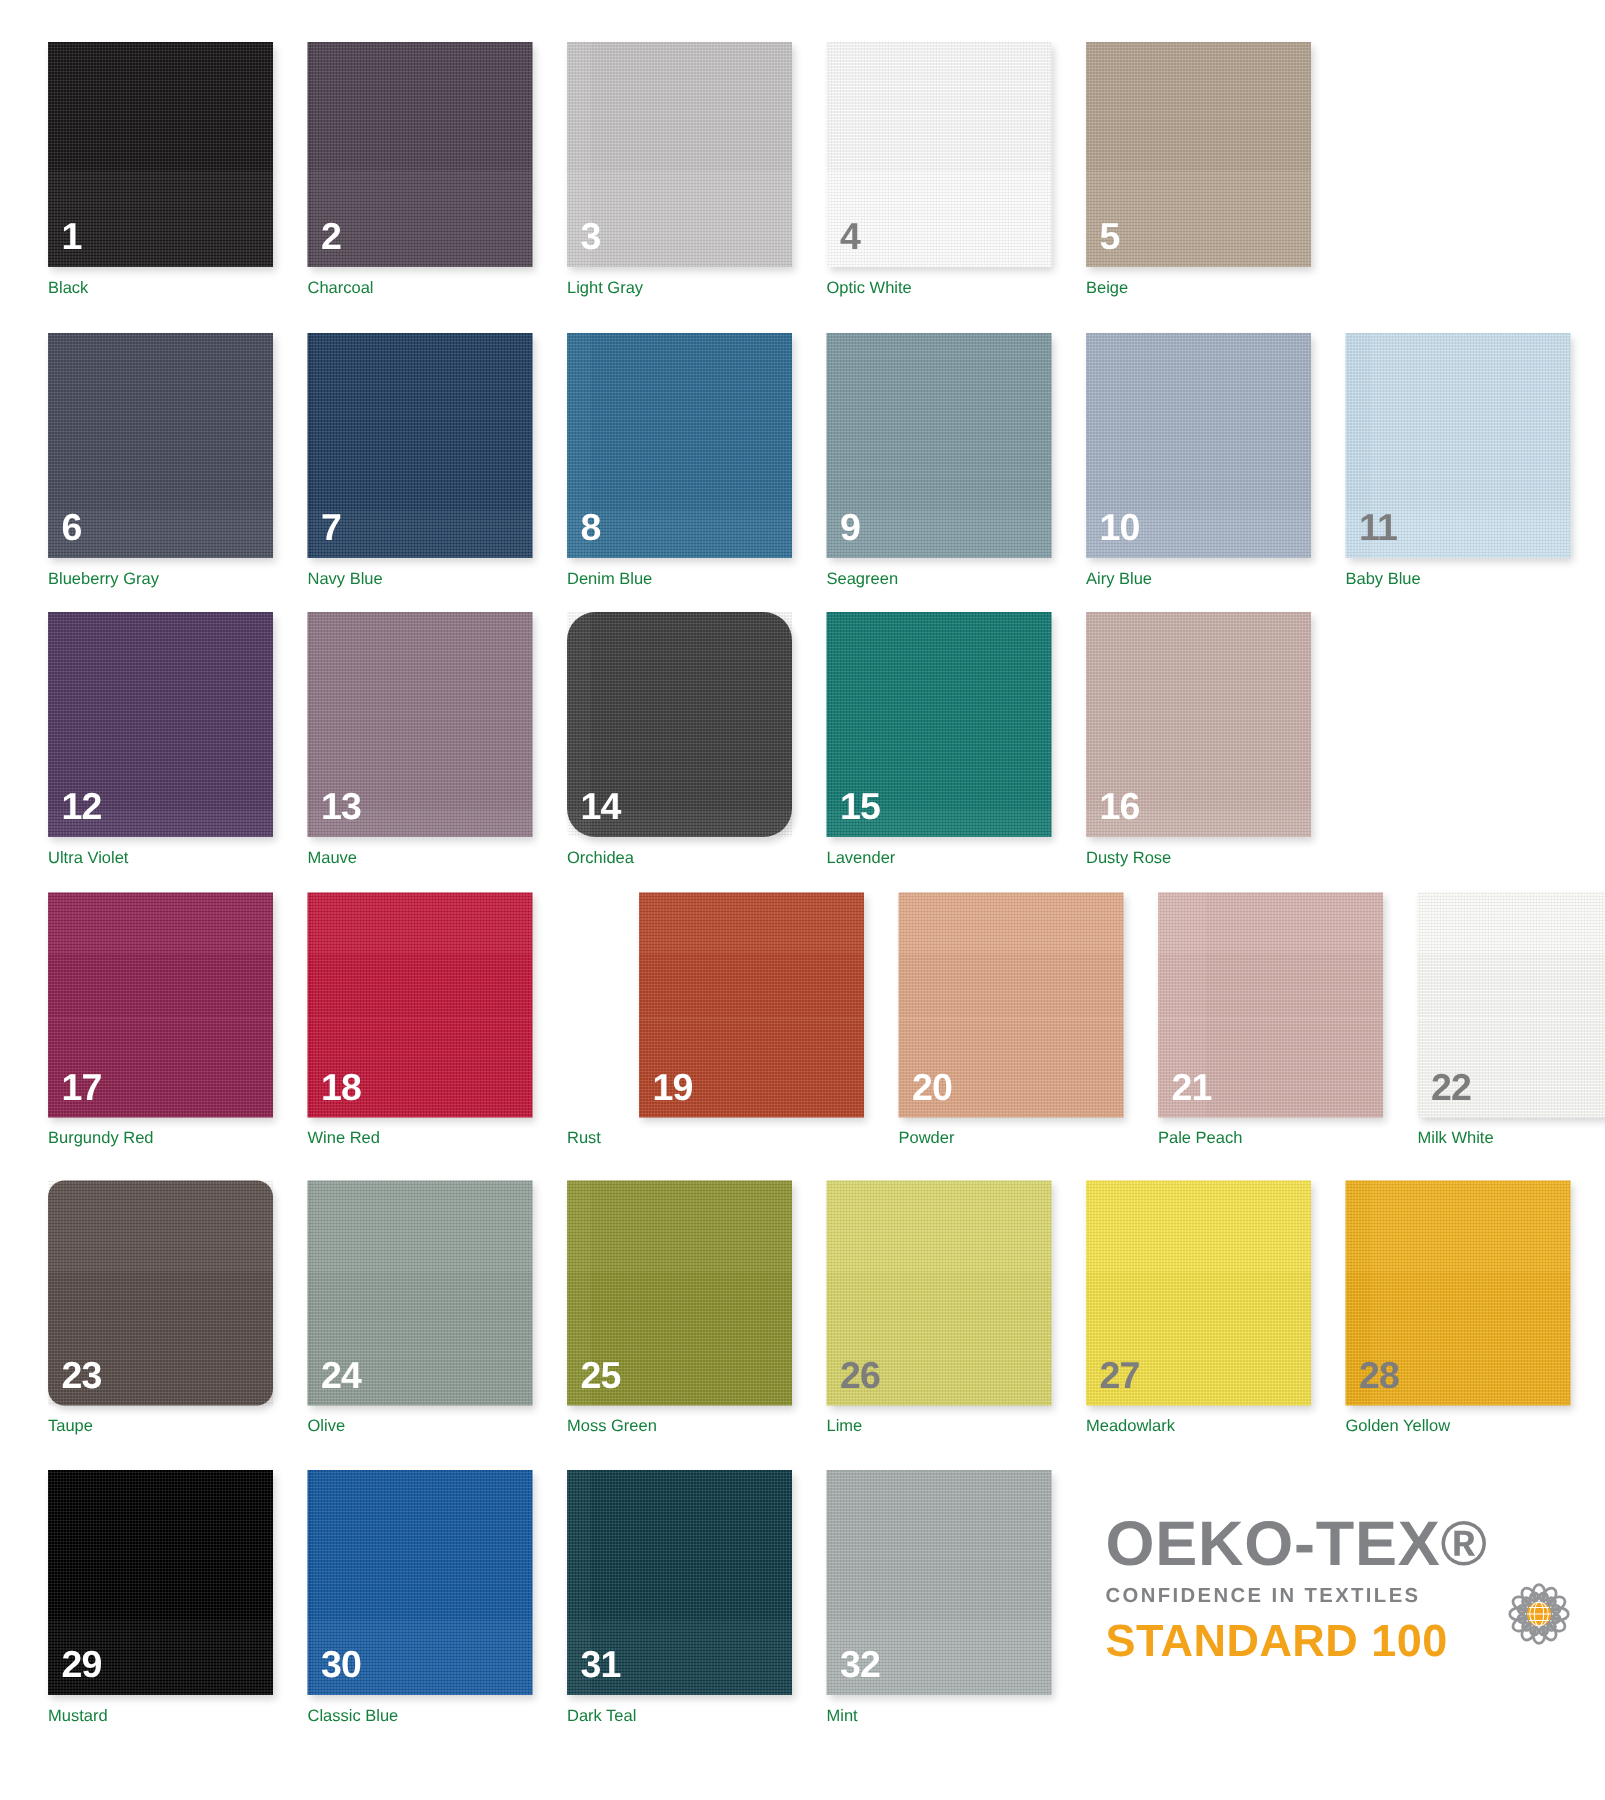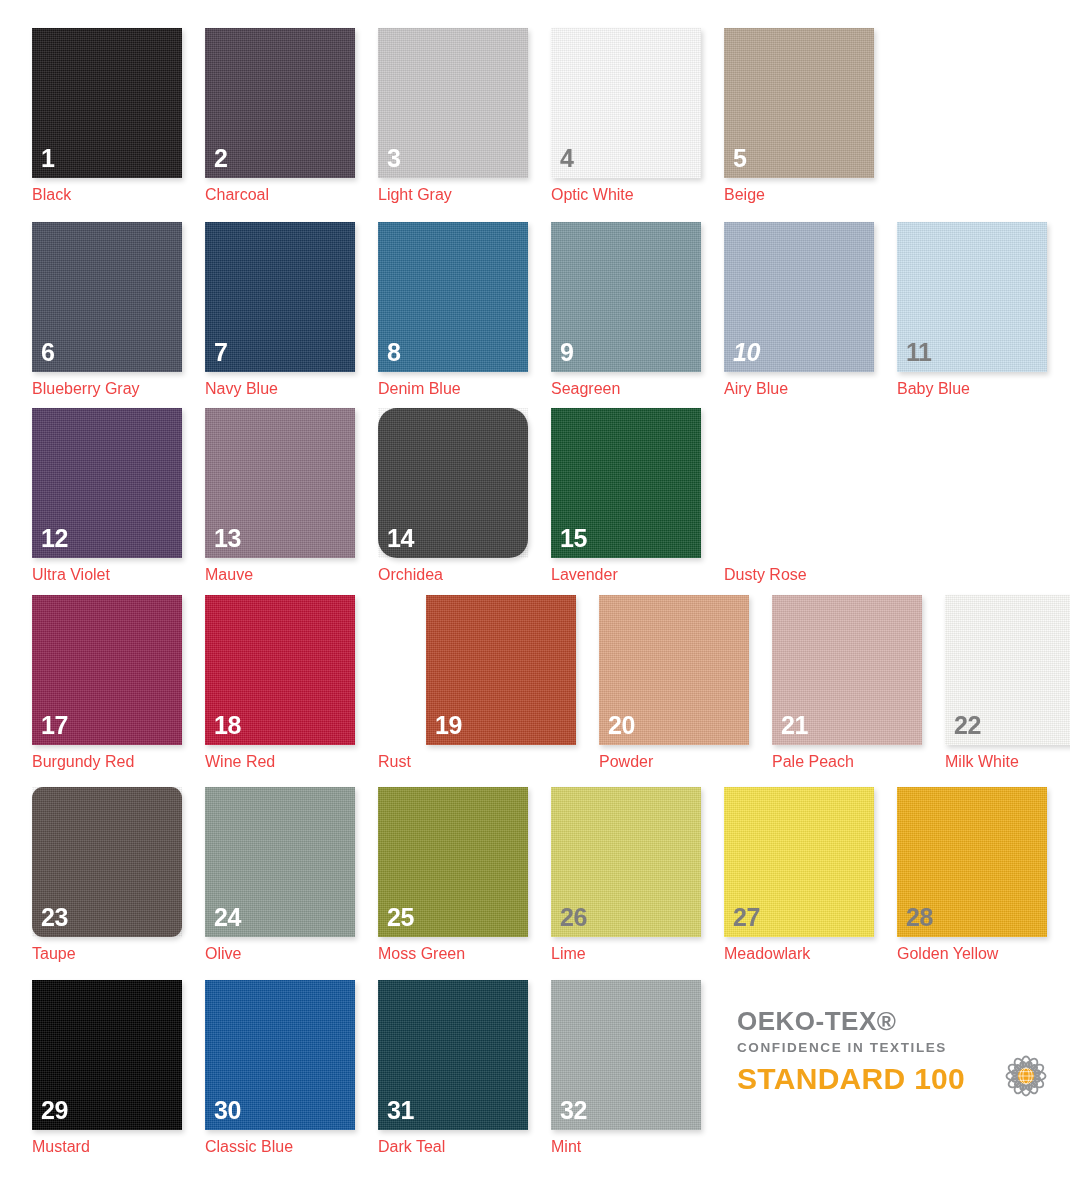--- a/index.html
+++ b/index.html
@@ -68,36 +68,36 @@
     font-family: "Liberation Sans", sans-serif;
   }
 
   .swatch-num.light { color: #ffffff; }
   .swatch-num.dark  { color: #7d7d7d; }
 
   .swatch-name {
     position: absolute;
     left: 0;
     top: 158px;
-    font-size: 16px;
-    color: #ef4444;
+    font-size: 11px;
+    color: #15803d;
     white-space: nowrap;
     font-family: "Liberation Sans", sans-serif;
   }
 
   
   #oeko-logo {
     position: absolute;
     left: 737px;
     top: 1008px;
     width: 320px;
     height: 110px;
   }
   .oeko-title {
-    font-size: 26px;
+    font-size: 42px;
     font-weight: bold;
     color: #808285;
     letter-spacing: 0.5px;
     line-height: 1;
     font-family: "Liberation Sans", sans-serif;
     white-space: nowrap;
   }
   .oeko-sub {
     font-size: 13.5px;
     font-weight: bold;
@@ -183,21 +183,21 @@
           </div>
           <div class="swatch-name">Denim Blue</div>
         </div>
         <div class="swatch-cell" style="flex-basis: 173px; width: 173px;">
           <div class="swatch-chip" style="background: rgb(125, 152, 160);">
             <span class="swatch-num light">9</span>
           </div>
           <div class="swatch-name">Seagreen</div>
         </div>
         <div class="swatch-cell" style="flex-basis: 173px; width: 173px;">
-          <div class="swatch-chip" style="background: rgb(168, 181, 199); font-style: italic;">
+          <div class="swatch-chip" style="background: rgb(168, 181, 199);">
             <span class="swatch-num light">10</span>
           </div>
           <div class="swatch-name">Airy Blue</div>
         </div>
         <div class="swatch-cell" style="flex-basis: 173px; width: 173px;">
           <div class="swatch-chip" style="background: rgb(202, 224, 238);">
             <span class="swatch-num dark">11</span>
           </div>
           <div class="swatch-name">Baby Blue</div>
         </div>
@@ -215,26 +215,29 @@
           </div>
           <div class="swatch-name">Mauve</div>
         </div>
         <div class="swatch-cell" style="flex-basis: 173px; width: 173px;">
           <div class="swatch-chip" style="background: #404040; border-radius: 19px;">
             <span class="swatch-num light">14</span>
           </div>
           <div class="swatch-name">Orchidea</div>
         </div>
         <div class="swatch-cell" style="flex-basis: 173px; width: 173px;">
-          <div class="swatch-chip" style="background: #14532d;">
+          <div class="swatch-chip" style="background: #0f766e;">
             <span class="swatch-num light">15</span>
           </div>
           <div class="swatch-name">Lavender</div>
         </div>
         <div class="swatch-cell" style="flex-basis: 173px; width: 173px;">
+          <div class="swatch-chip" style="background: rgb(205, 180, 174);">
+            <span class="swatch-num light">16</span>
+          </div>
           <div class="swatch-name">Dusty Rose</div>
         </div>
       </div>
       <div class="swatch-row" style="top: 595px; padding-left: 32px;">
         <div class="swatch-cell" style="flex-basis: 173px; width: 173px;">
           <div class="swatch-chip" style="background: rgb(142, 35, 80);">
             <span class="swatch-num light">17</span>
           </div>
           <div class="swatch-name">Burgundy Red</div>
         </div>

